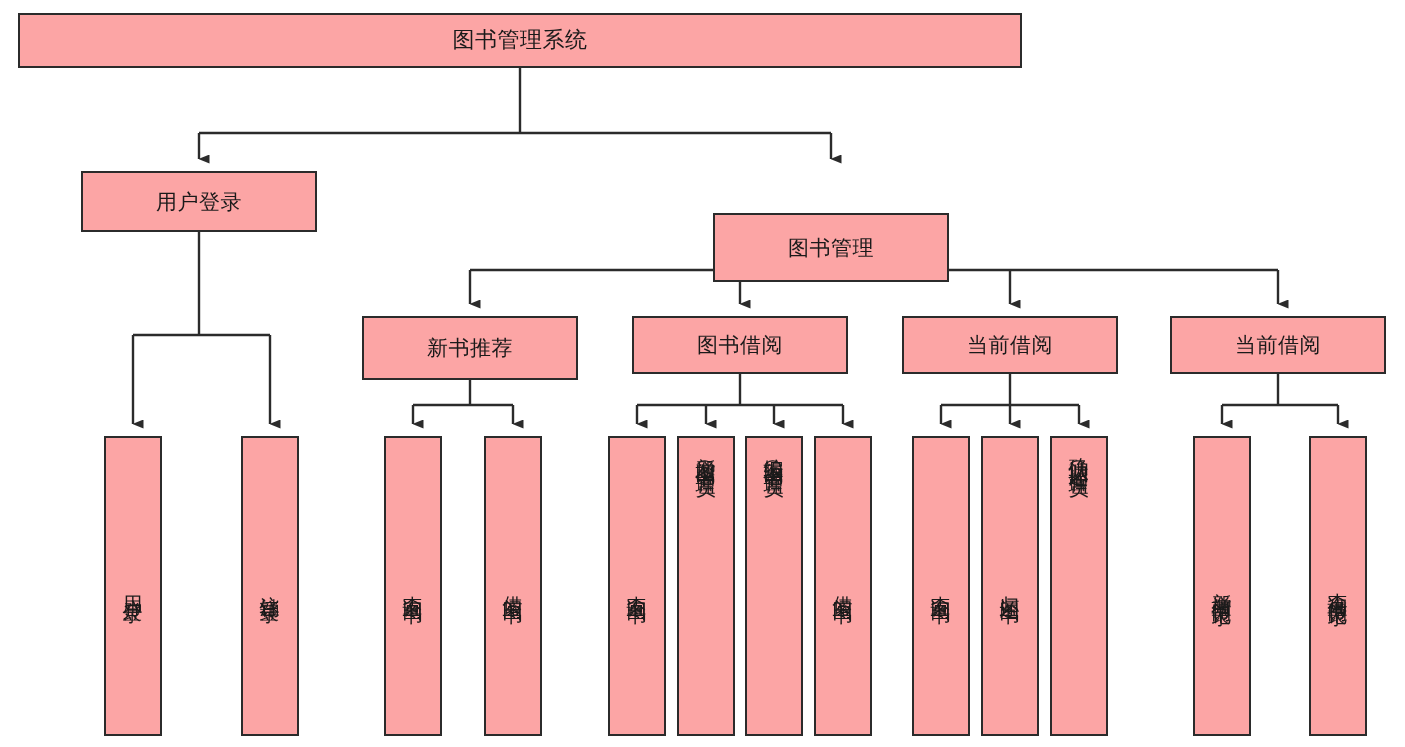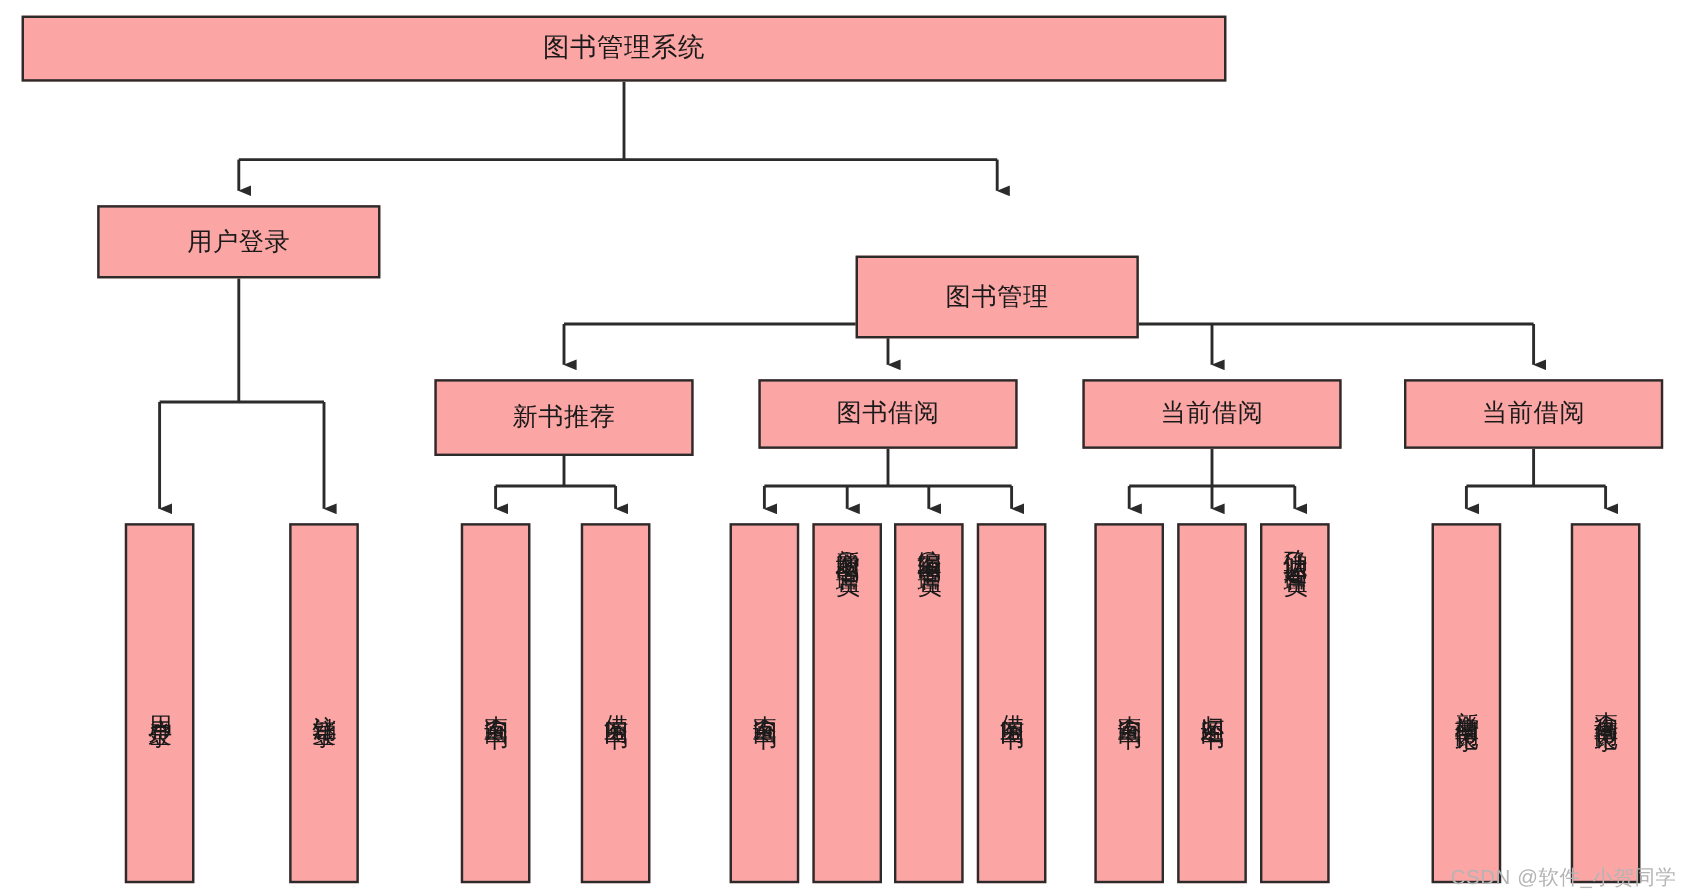--- a/index.html
+++ b/index.html
@@ -208,15 +208,14 @@
   </div>
 
   <div class="node vert centered" style="left:1193px; top:436px; width:58px; height:300px;">
     <span class="node-label">新增借阅记录</span>
   </div>
 
   <div class="node vert centered" style="left:1309px; top:436px; width:58px; height:300px;">
     <span class="node-label">查询借阅记录</span>
   </div>
 
-  <div id="watermark">CSDN @软件_小贺同学</div>
 
 </div>
 
 </body></html>

